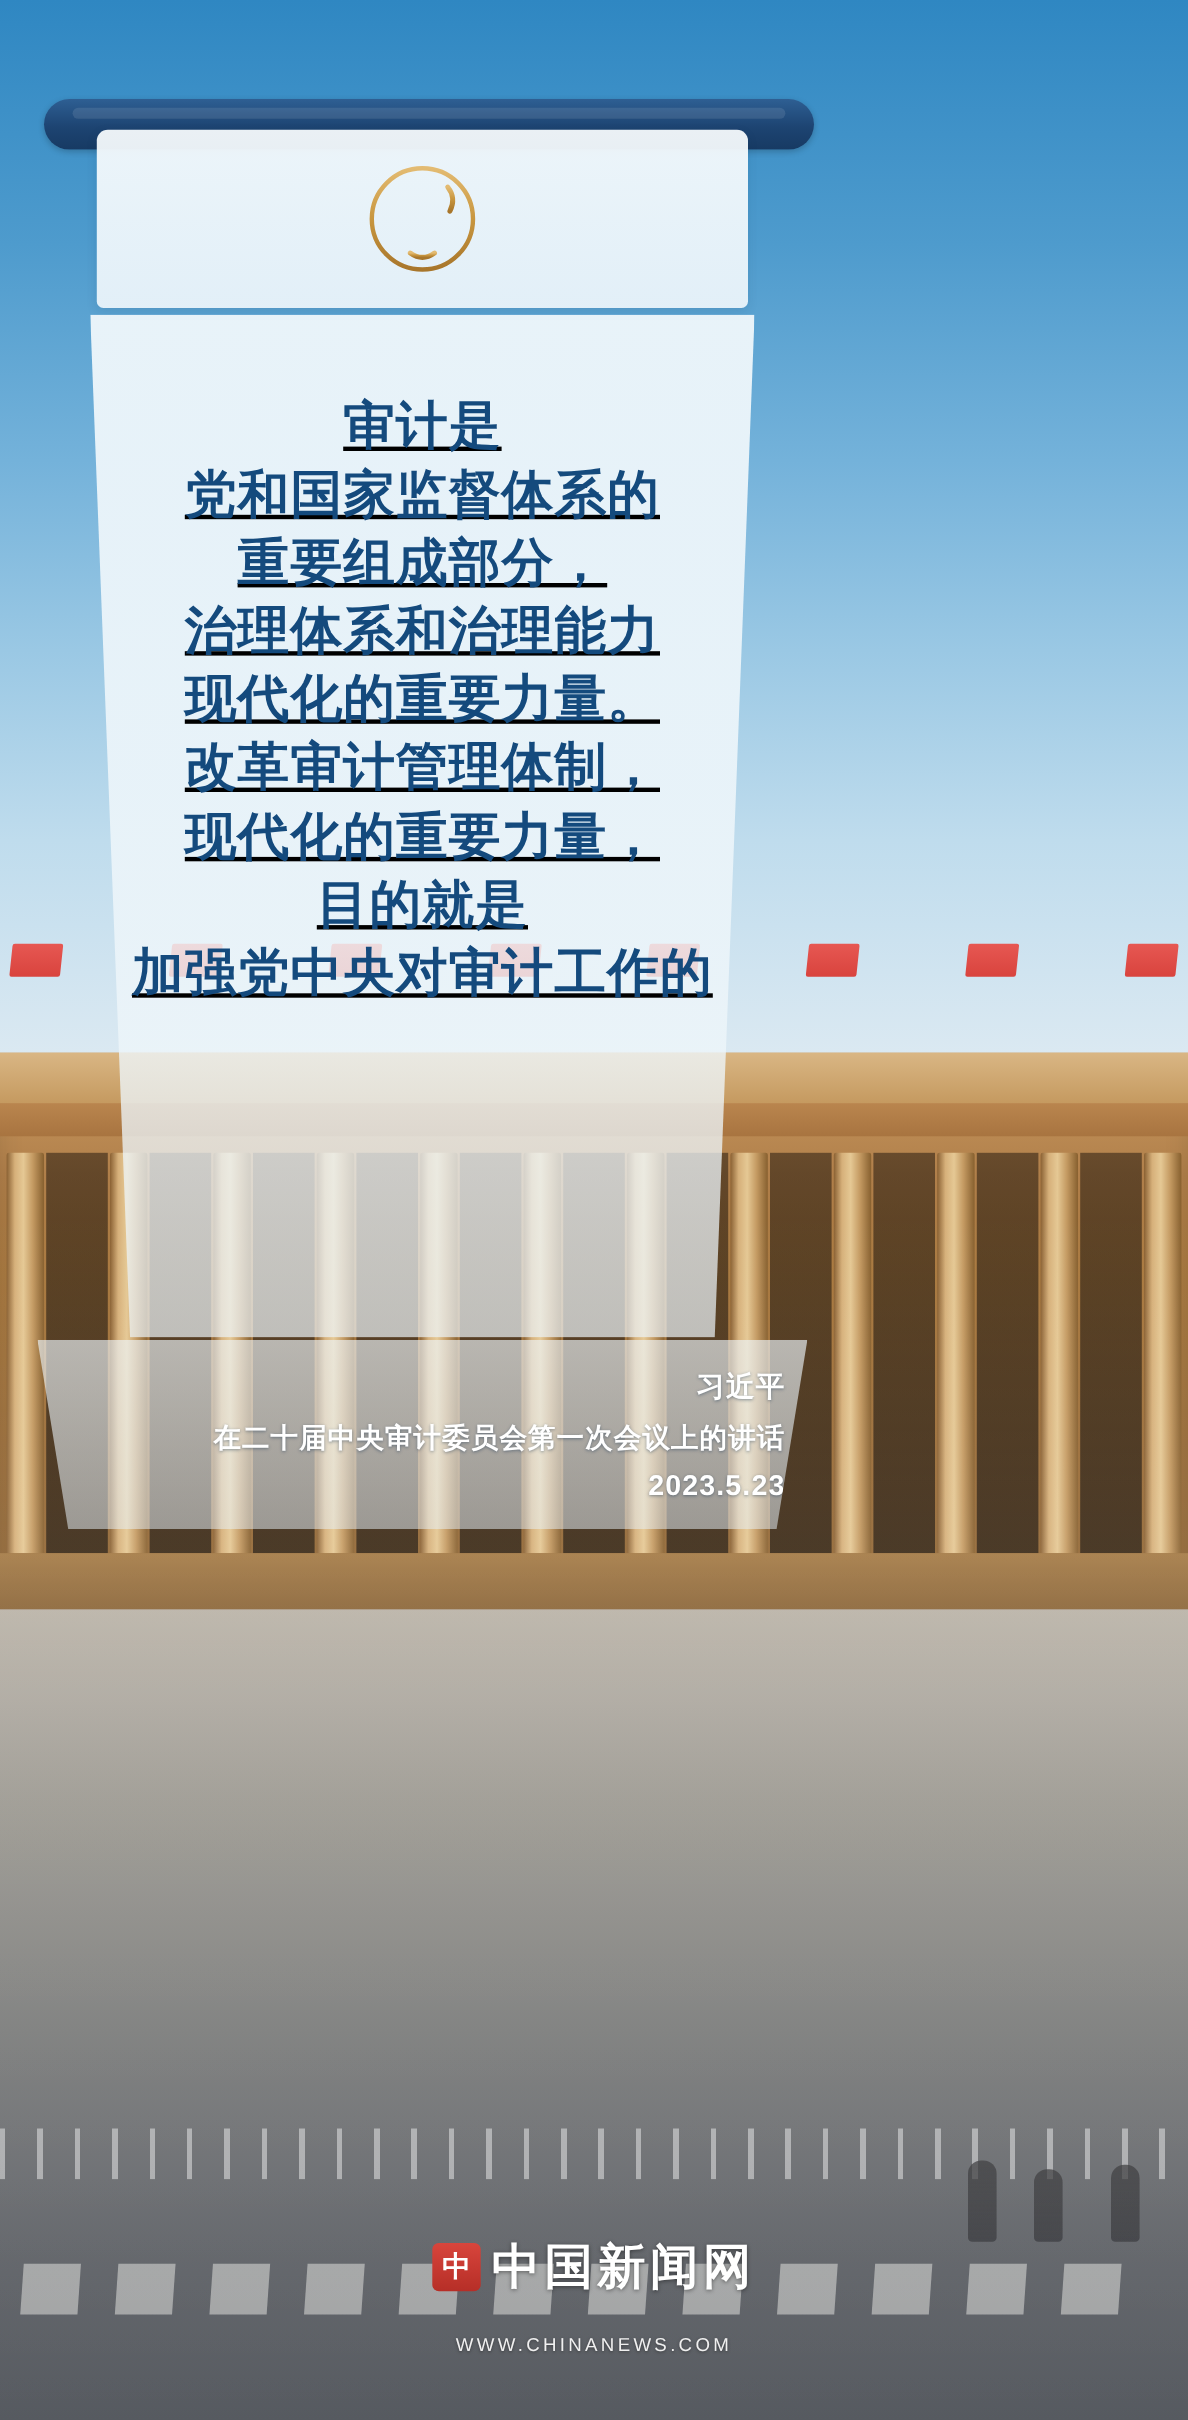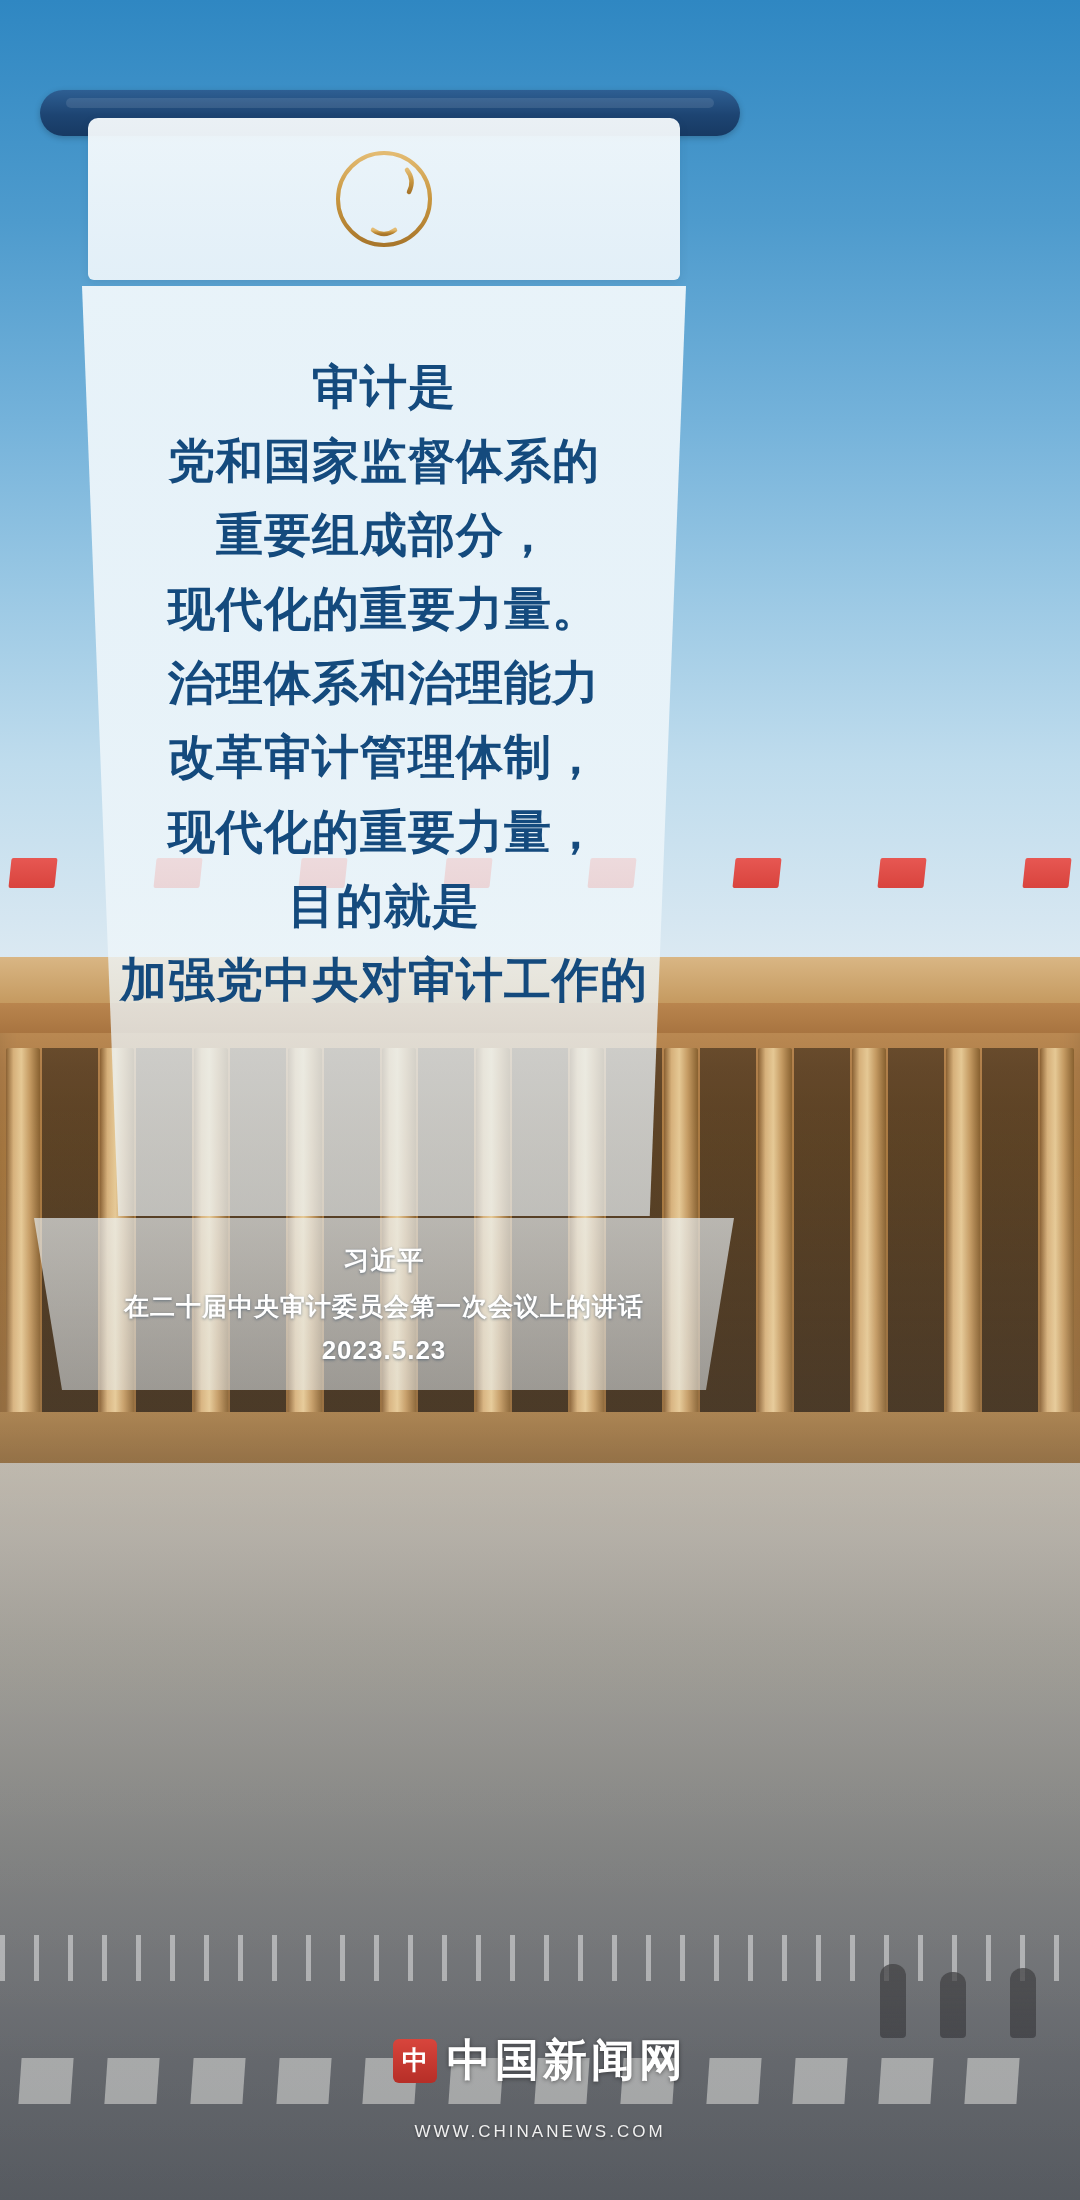--- a/index.html
+++ b/index.html
@@ -205,21 +205,22 @@
     height: 930px;
     background: linear-gradient(180deg, rgba(243,249,252,0.93) 0%, rgba(240,247,251,0.88) 40%, rgba(238,246,250,0.80) 70%, rgba(236,244,249,0.70) 100%);
     clip-path: polygon(0 0, 100% 0, 94% 100%, 6% 100%);
     padding: 70px 22px 40px;
     box-sizing: border-box;
   }
   .quote-lines {
     display: flex;
     flex-direction: column;
     align-items: center;
-    gap: 13px;
+    gap: 1px;
+    text-decoration: underline;
   }
   .quote-line {
     font-family: "Liberation Sans", "DejaVu Sans", sans-serif;
     font-weight: bold;
     font-size: 47px;
     line-height: 1.30;
     color: #144a7d;
     letter-spacing: 1px;
     white-space: nowrap;
     text-align: center;
@@ -229,21 +230,21 @@
   .attrib-panel {
     position: absolute;
     left: 34px;
     top: 1218px;
     width: 700px;
     min-height: 172px;
     background: linear-gradient(180deg, rgba(236,244,249,0.66) 0%, rgba(230,240,247,0.52) 100%);
     clip-path: polygon(0 0, 100% 0, 96% 100%, 4% 100%);
     display: flex;
     flex-direction: column;
-    align-items: center;
+    align-items: flex-end;
     justify-content: center;
     gap: 12px;
     padding: 18px 20px;
     box-sizing: border-box;
   }
   .attrib-line {
     font-family: "Liberation Sans", "DejaVu Sans", sans-serif;
     font-weight: bold;
     color: #ffffff;
     text-shadow: 0 1px 3px rgba(10,40,70,0.45);
@@ -395,22 +396,22 @@
         <path d="M86 34 q8 10 2 22" stroke="url(#gold)" stroke-width="4.5" fill="none" stroke-linecap="round"></path>
       </svg>
     </div>
   </div>
 
   <div class="quote-panel">
     <div class="quote-lines">
       <div class="quote-line">审计是</div>
       <div class="quote-line">党和国家监督体系的</div>
       <div class="quote-line">重要组成部分，</div>
+      <div class="quote-line">治理体系和治理能力</div>
       <div class="quote-line">现代化的重要力量。</div>
-      <div class="quote-line">治理体系和治理能力</div>
       <div class="quote-line">改革审计管理体制，</div>
       <div class="quote-line">现代化的重要力量，</div>
       <div class="quote-line">目的就是</div>
       <div class="quote-line">加强党中央对审计工作的</div>
     </div>
   </div>
 
   <div class="attrib-panel">
     <div class="attrib-line name">习近平</div>
     <div class="attrib-line">在二十届中央审计委员会第一次会议上的讲话</div>

